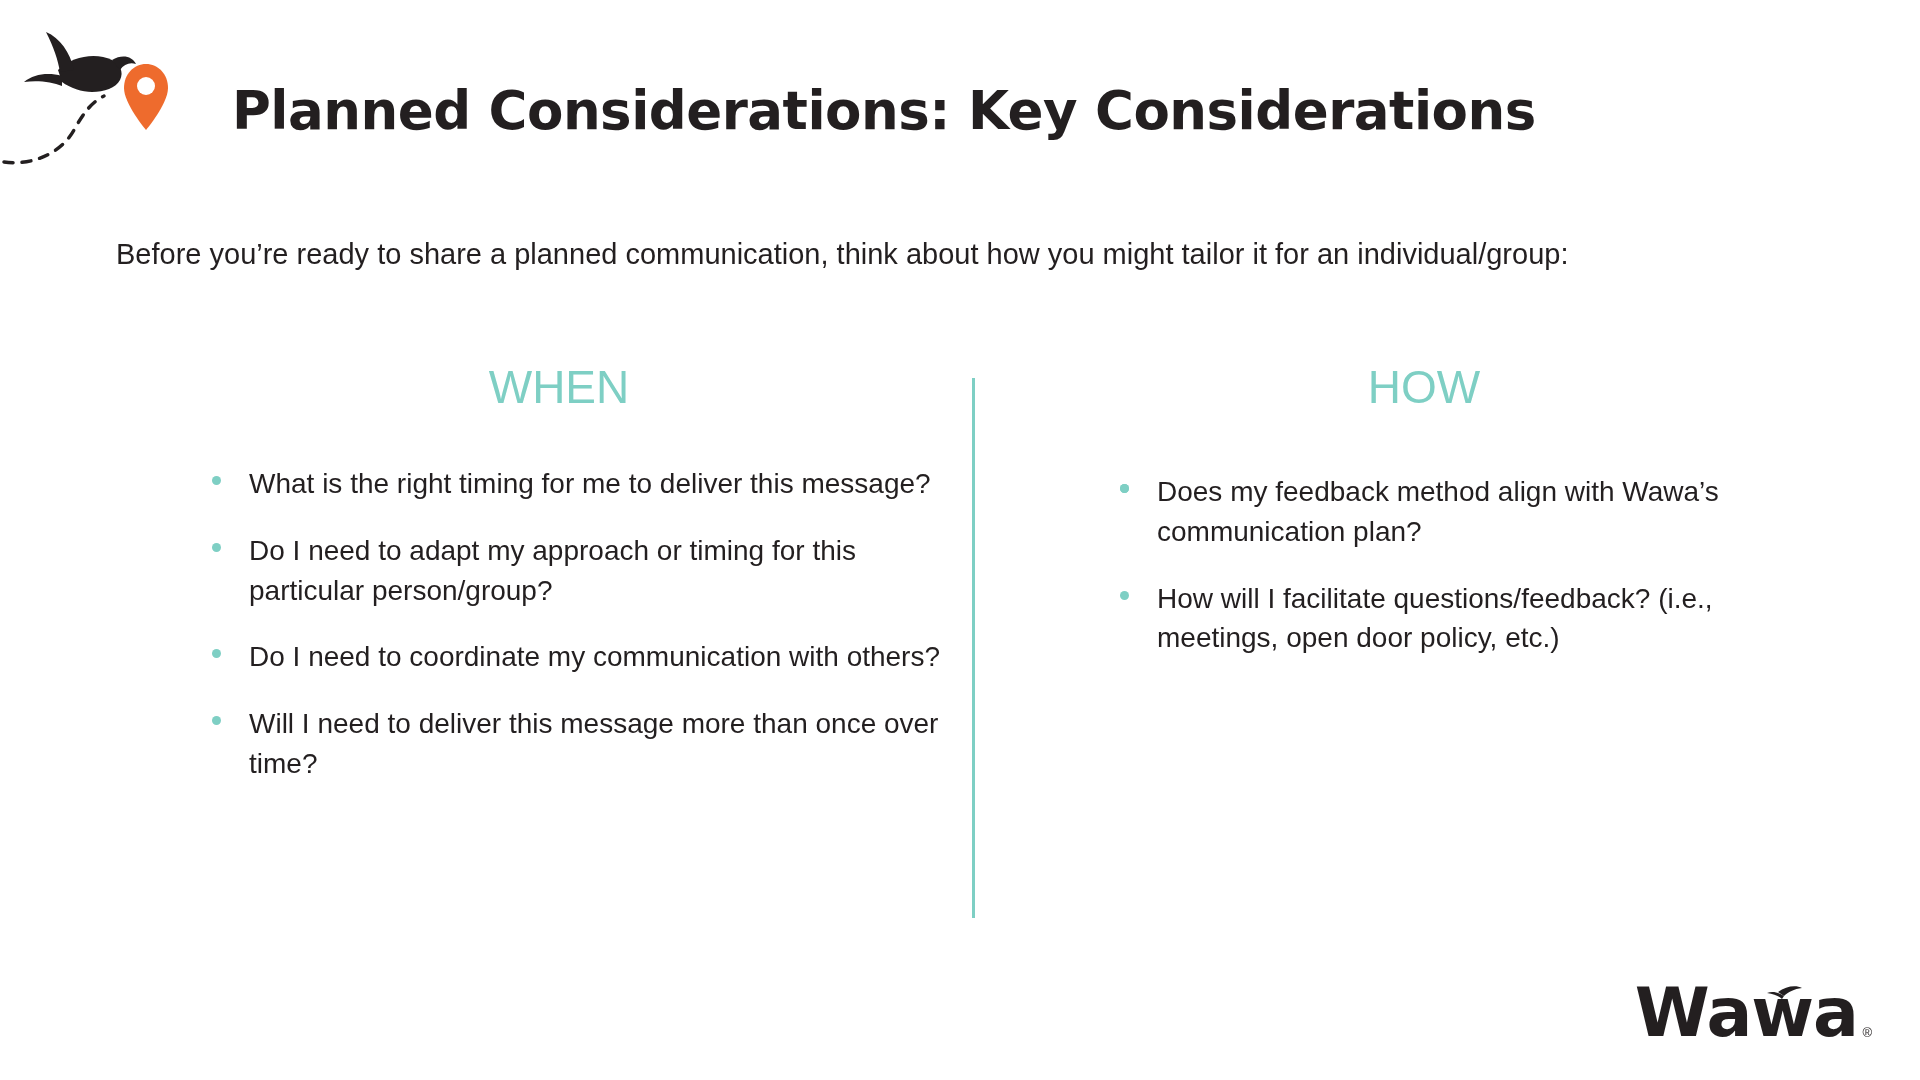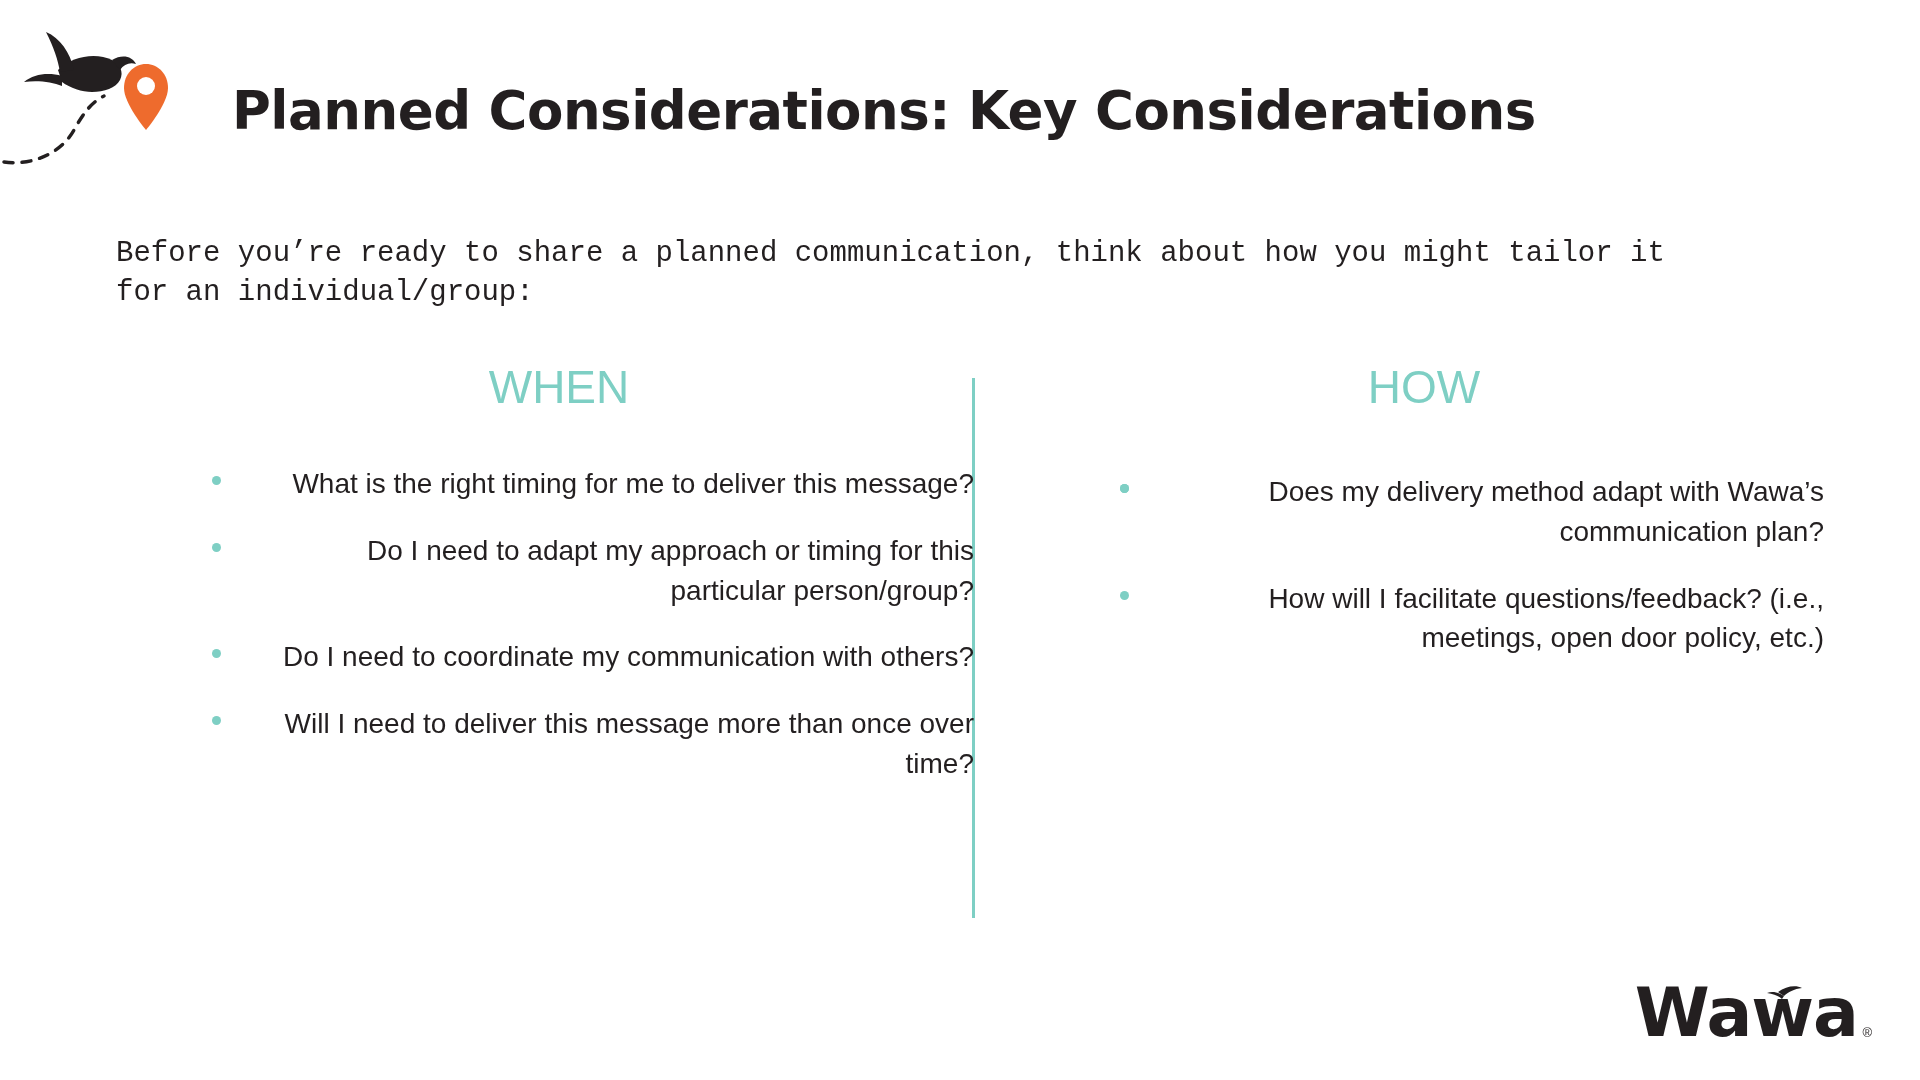--- a/index.html
+++ b/index.html
@@ -45,21 +45,21 @@
 
   
   #intro-text {
     position: absolute;
     left: 116px;
     top: 235px;
     width: 1560px;
     font-size: 29px;
     line-height: 1.33;
     color: #231f20;
-    font-family: Liberation Mono, monospace;
+    font-family: Liberation Sans, sans-serif;
   }
 
   
   #columns {
     position: absolute;
     left: 0;
     top: 360px;
     width: 1920px;
     height: 620px;
     margin-left: 24px;
@@ -79,21 +79,20 @@
     font-family: "Liberation Sans", sans-serif;
     margin: 0;
   }
   #column-when .column-heading { padding-left: 10px; }
   #column-how  .column-heading { padding-left: 0px; }
 
   .bullet-list {
     list-style: none;
     margin: 0;
     padding: 0;
-    text-align: right;
   }
   #column-when .bullet-list { margin-top: 50px; padding-left: 60px; }
   #column-how  .bullet-list { margin-top: 58px; padding-left: 78px; }
 
   .bullet-item {
     position: relative;
     padding-left: 55px;
     margin-bottom: 27px;
     font-size: 28px;
     line-height: 1.42;
@@ -201,21 +200,21 @@
   </div>
 
   <div class="column" id="column-how">
     <div class="column-heading">HOW</div>
     <ul class="bullet-list">
       <li class="bullet-item">
         <span class="bullet-dot"></span>
       </li>
       <li class="bullet-item">
         <span class="bullet-dot"></span>
-        <span>Does my delivery method adapt with Wawa’s communication plan?</span>
+        <span>Does my feedback method align with Wawa’s communication plan?</span>
       </li>
       <li class="bullet-item">
         <span class="bullet-dot"></span>
         <span>How will I facilitate questions/feedback? (i.e., meetings, open door policy, etc.)</span>
       </li>
     </ul>
   </div>
 </div>
 
 <div id="wawa-logo">

